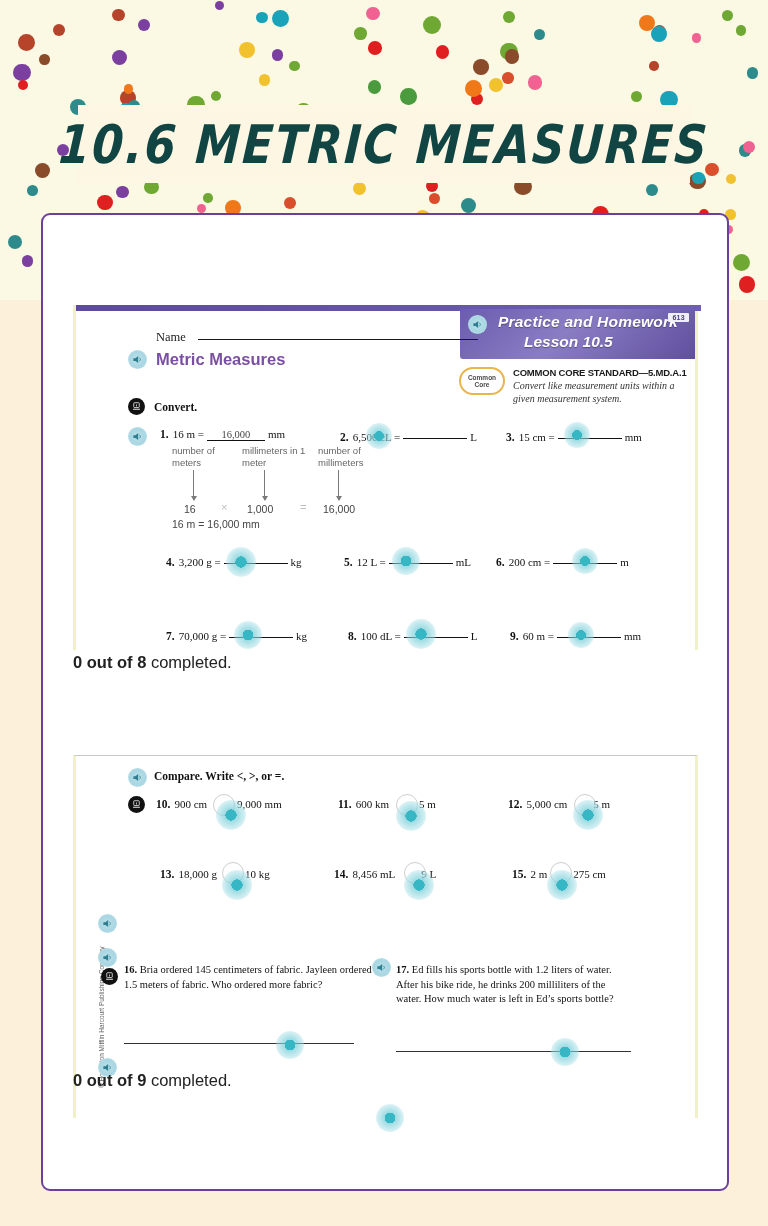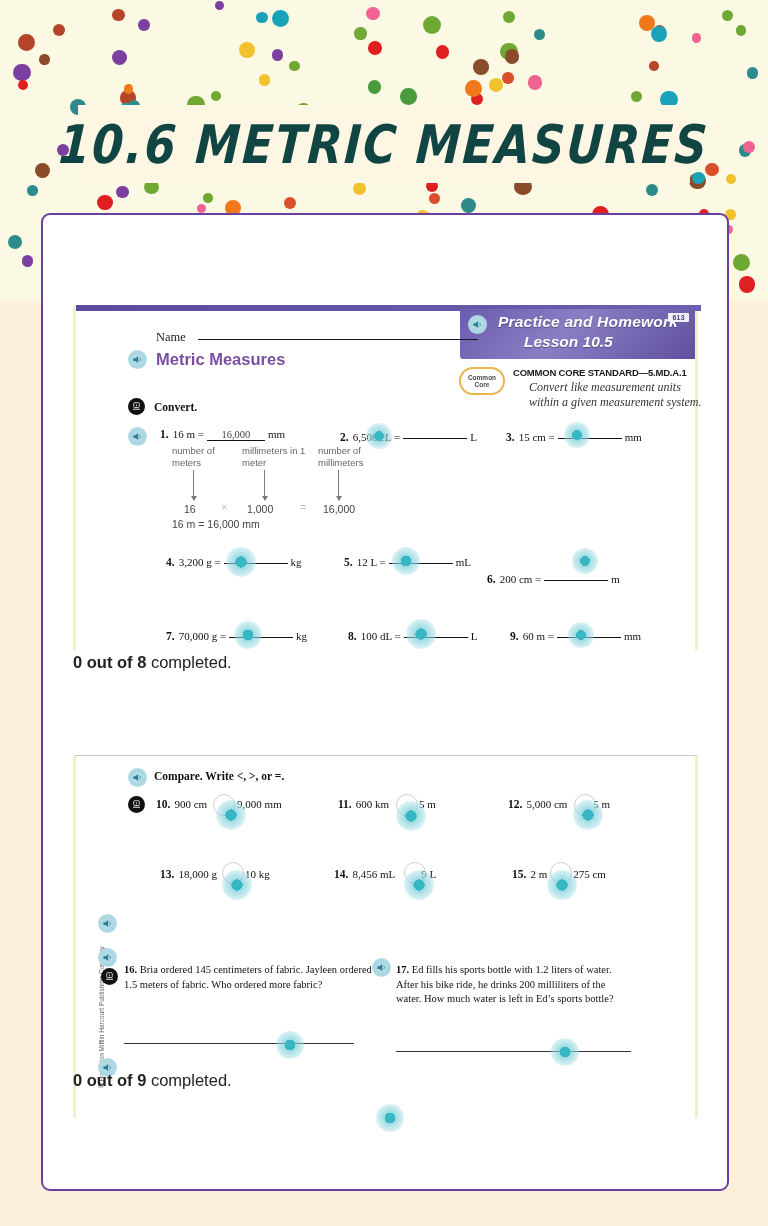--- a/index.html
+++ b/index.html
@@ -95,21 +95,21 @@
     border:2px solid #e8b64c; border-radius:14px;
     font-size:6.5px; font-weight:bold; color:#4a4a4a; line-height:1.15;
     display:flex; align-items:center; justify-content:center; text-align:center;
     font-family:"Liberation Sans", sans-serif;
   }
   .cc-title {
     position:absolute; left:54px; top:2px; font-size:9.5px; font-weight:bold;
     color:#1a1a1a; letter-spacing:-.2px; font-family:"Liberation Sans", sans-serif;
   }
   .cc-sub {
-    position:absolute; left:70px; top:15px; font-size:12px; font-style:italic;
+    position:absolute; left:54px; top:15px; font-size:10px; font-style:italic;
     color:#333; line-height:1.25; width:176px;
     font-family:"Liberation Serif", serif;
   }
 
   
   .name-row { position:absolute; left: 80px; top: 22px; width: 350px; }
   .name-label { font-size: 12.5px; color:#222; font-family:"Liberation Serif", serif; }
   .name-rule {
     position:absolute; left: 42px; top: 12px; width: 280px;
     border-bottom: 1.2px solid #1a1a1a;
@@ -480,21 +480,21 @@
     <div class="prob" style="left:90px; top:248px;">
       <span class="num">4.</span><span>3,200 g =</span><span class="blank"></span><span>kg</span>
     </div>
     <div class="bub" style="left:150px; top:242px; width:30px; height:30px;"></div>
 
     <div class="prob" style="left:268px; top:248px;">
       <span class="num">5.</span><span>12 L =</span><span class="blank"></span><span>mL</span>
     </div>
     <div class="bub" style="left:316px; top:242px; width:28px; height:28px;"></div>
 
-    <div class="prob" style="left:411px; top:248px;margin-top:17px;">
+    <div class="prob" style="left:420px; top:248px;">
       <span class="num">6.</span><span>200 cm =</span><span class="blank"></span><span>m</span>
     </div>
     <div class="bub" style="left:496px; top:243px; width:26px; height:26px;"></div>
 
     <div class="prob" style="left:90px; top:322px;">
       <span class="num">7.</span><span>70,000 g =</span><span class="blank"></span><span>kg</span>
     </div>
     <div class="bub" style="left:158px; top:316px; width:28px; height:28px;"></div>
 
     <div class="prob" style="left:272px; top:322px;">

